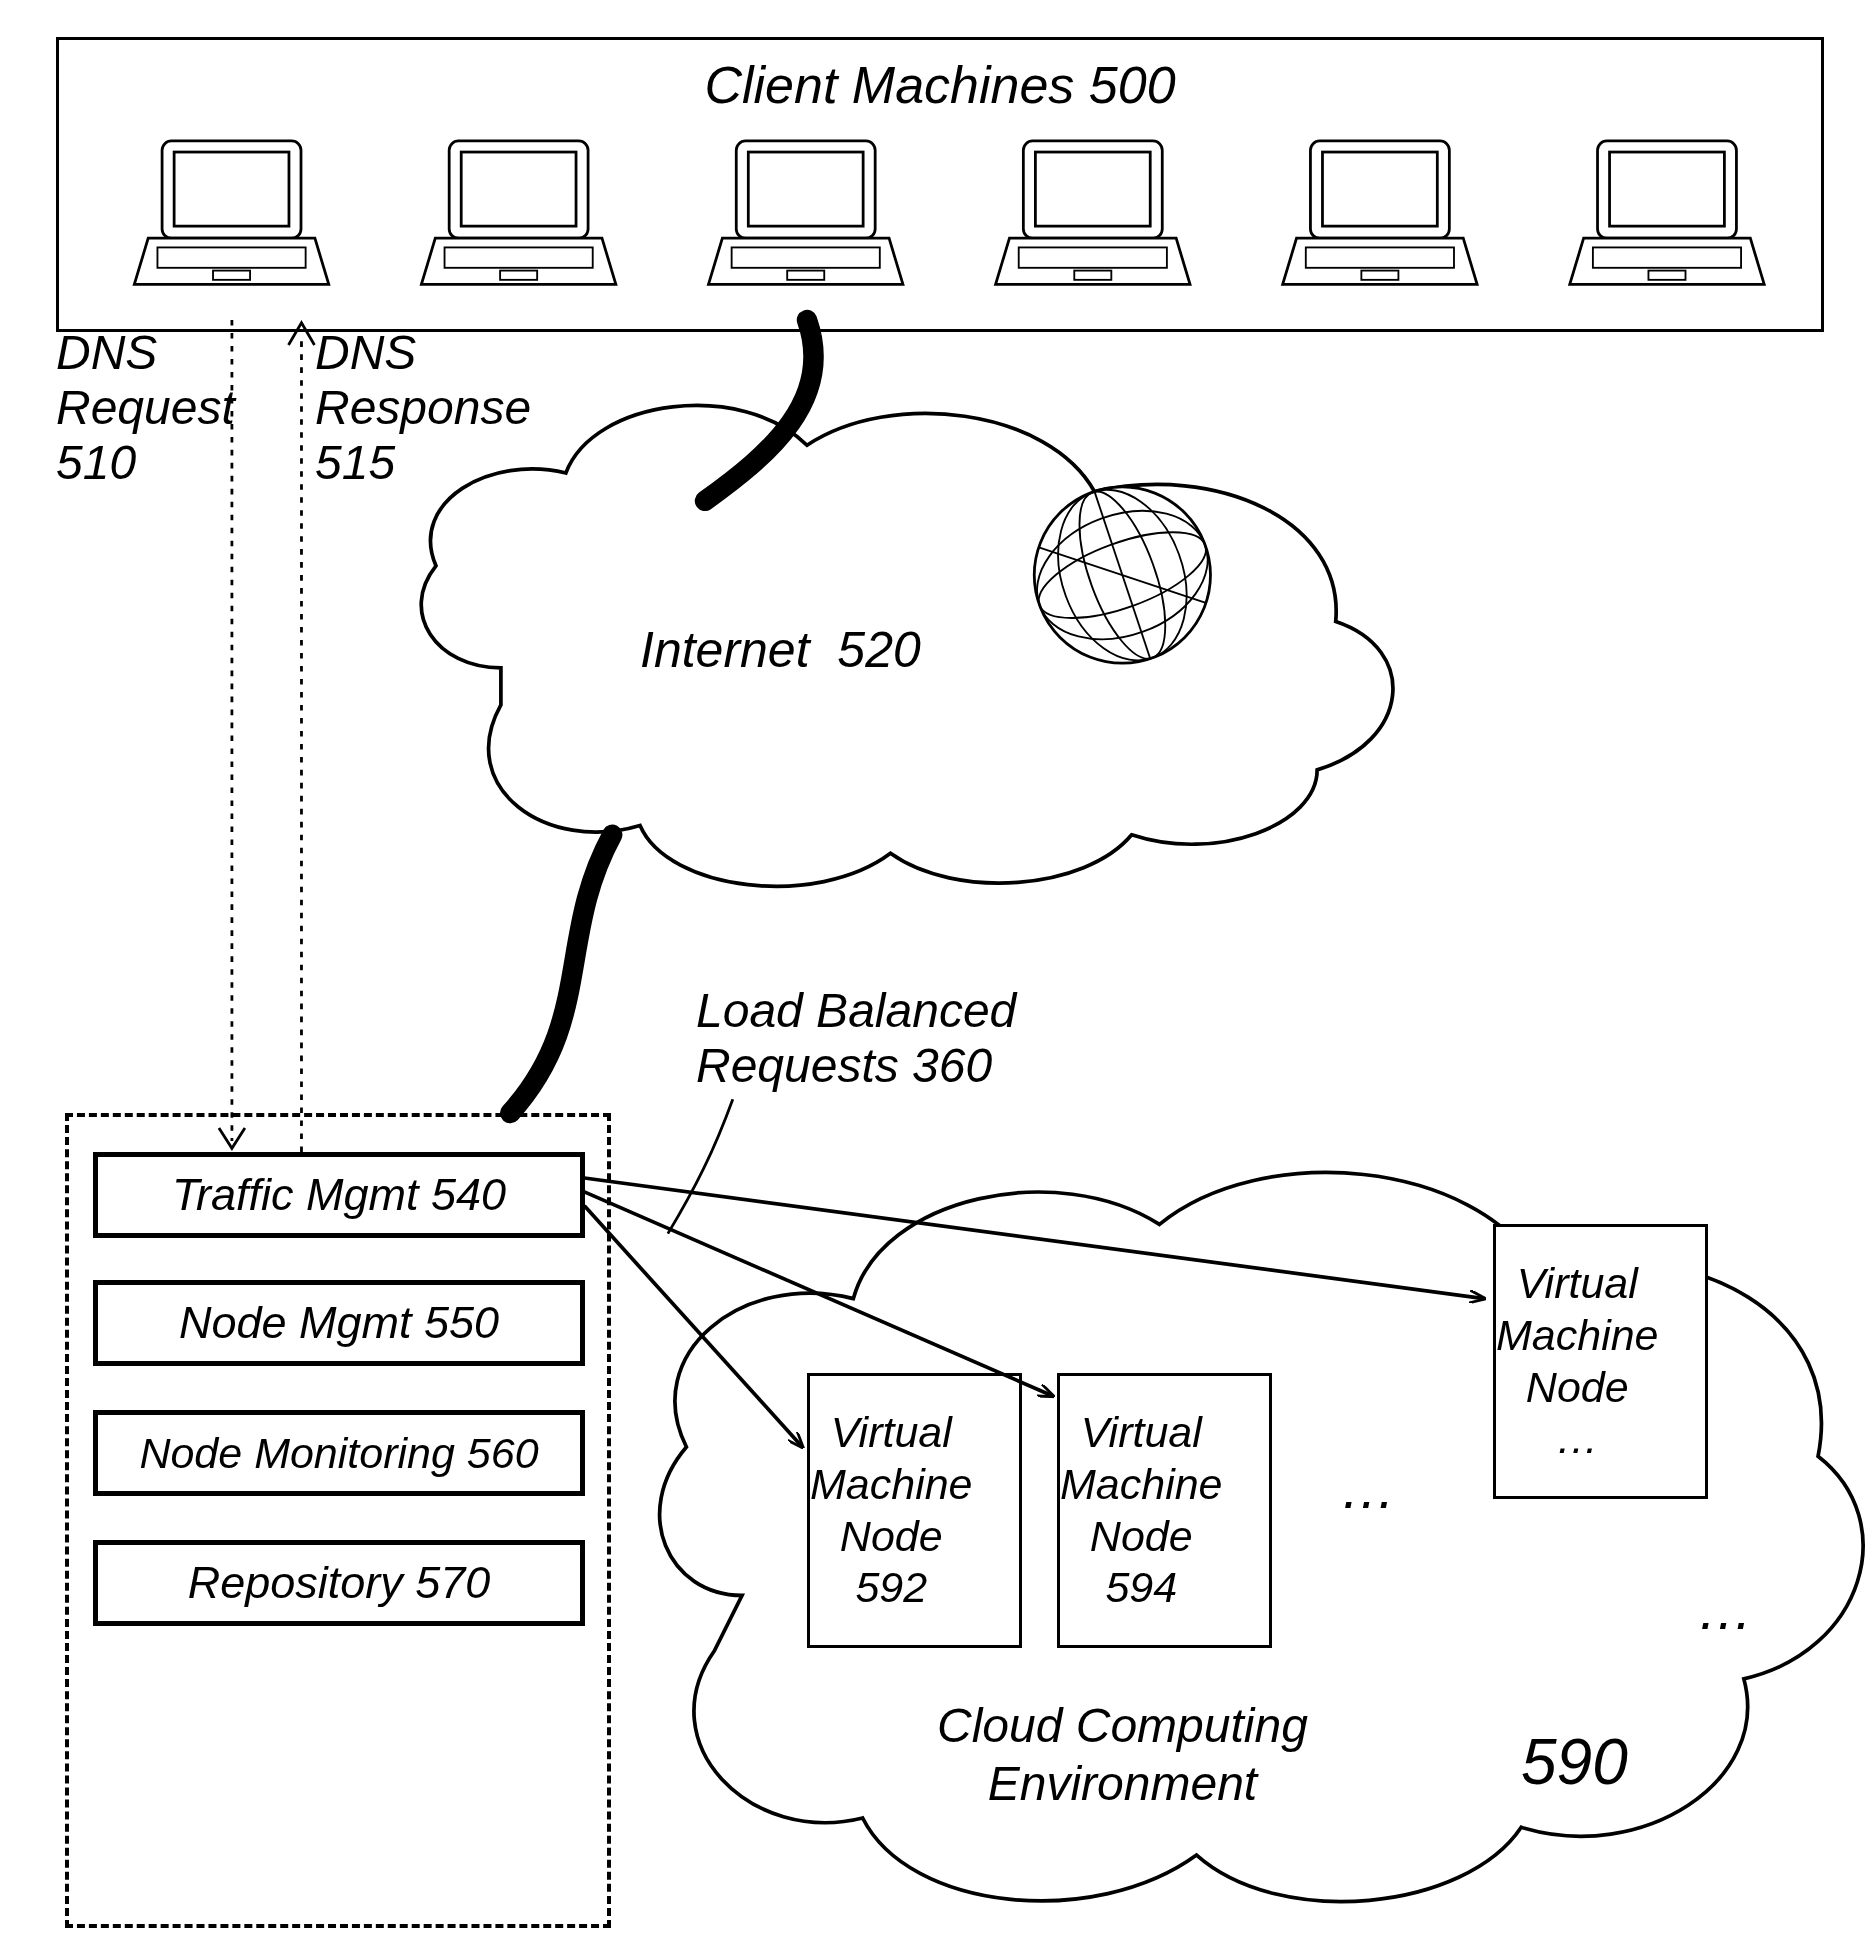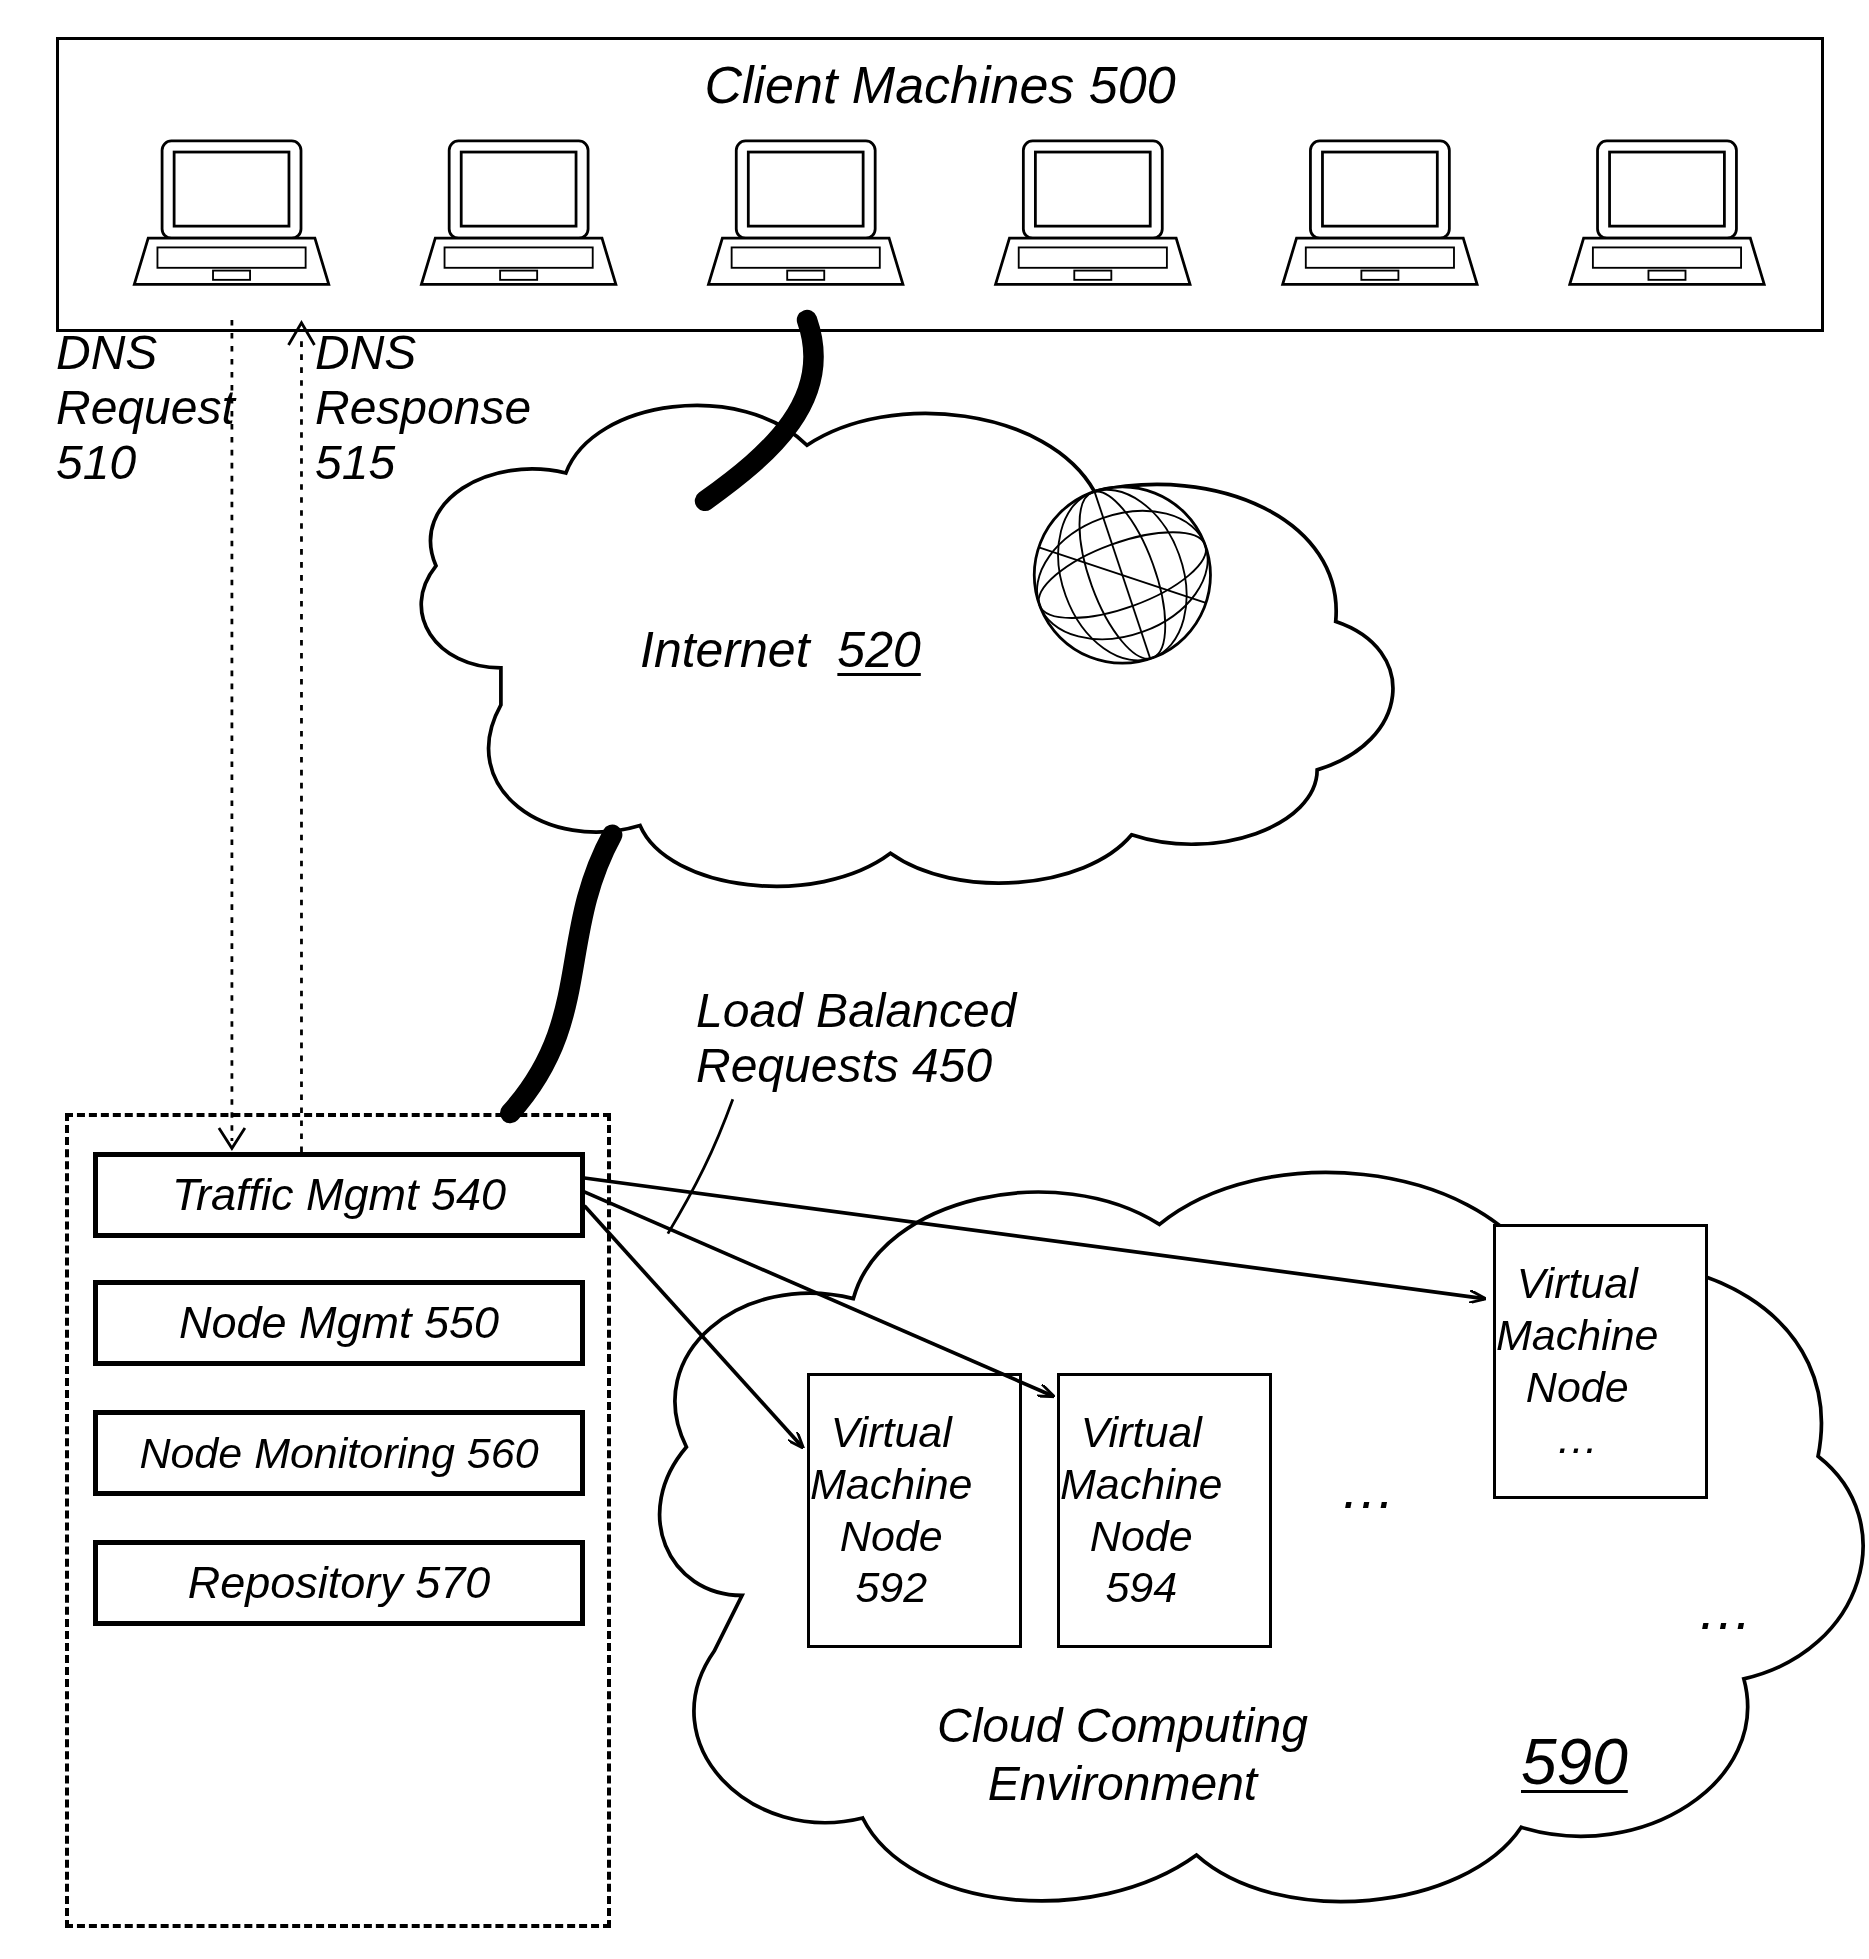--- a/index.html
+++ b/index.html
@@ -23,21 +23,20 @@
     text-align: center;
     display: flex;
     align-items: center;
     justify-content: center;
   }
   .label {
     position: absolute;
     color: #000;
   }
   .underline {
-    text-decoration: underline;
     text-decoration-thickness: 2.8px;
     text-underline-offset: 5.6px;
   }
   .dashed-box {
     position: absolute;
     border: 4.6px dashed #000;
   }
   .mgmt-box {
     position: absolute;
     border: 5.6px solid #000;
@@ -186,21 +185,21 @@
     </defs>
 
     <line x1="250" y1="345" x2="250" y2="1230" stroke="#000" stroke-width="3" stroke-dasharray="6 8"></line>
     <polyline points="236,1216 250,1238 264,1216" fill="none" stroke="#000" stroke-width="3"></polyline>
 
     <line x1="325" y1="1242" x2="325" y2="360" stroke="#000" stroke-width="3" stroke-dasharray="6 8"></line>
     <polyline points="311,372 325,348 339,372" fill="none" stroke="#000" stroke-width="3"></polyline>
   </svg>
 
   <div class="label" style="left:696px; top:983px; font-size:48px; line-height:1.15; white-space:pre;">Load Balanced
-Requests 450</div>
+Requests 360</div>
 
   <svg width="1870" height="1959" viewBox="0 0 2016 2112">
     <path d="M 790 1185 C 770 1240 750 1280 720 1330" fill="none" stroke="#000" stroke-width="3"></path>
   </svg>
 
   <div class="dashed-box" style="left:65px; top:1113px; width:538px; height:807px;"></div>
 
   <div class="mgmt-box" style="left:93px; top:1152px; width:482px; height:76px; font-size:45px;">
     <span>Traffic Mgmt 540</span>
   </div>

